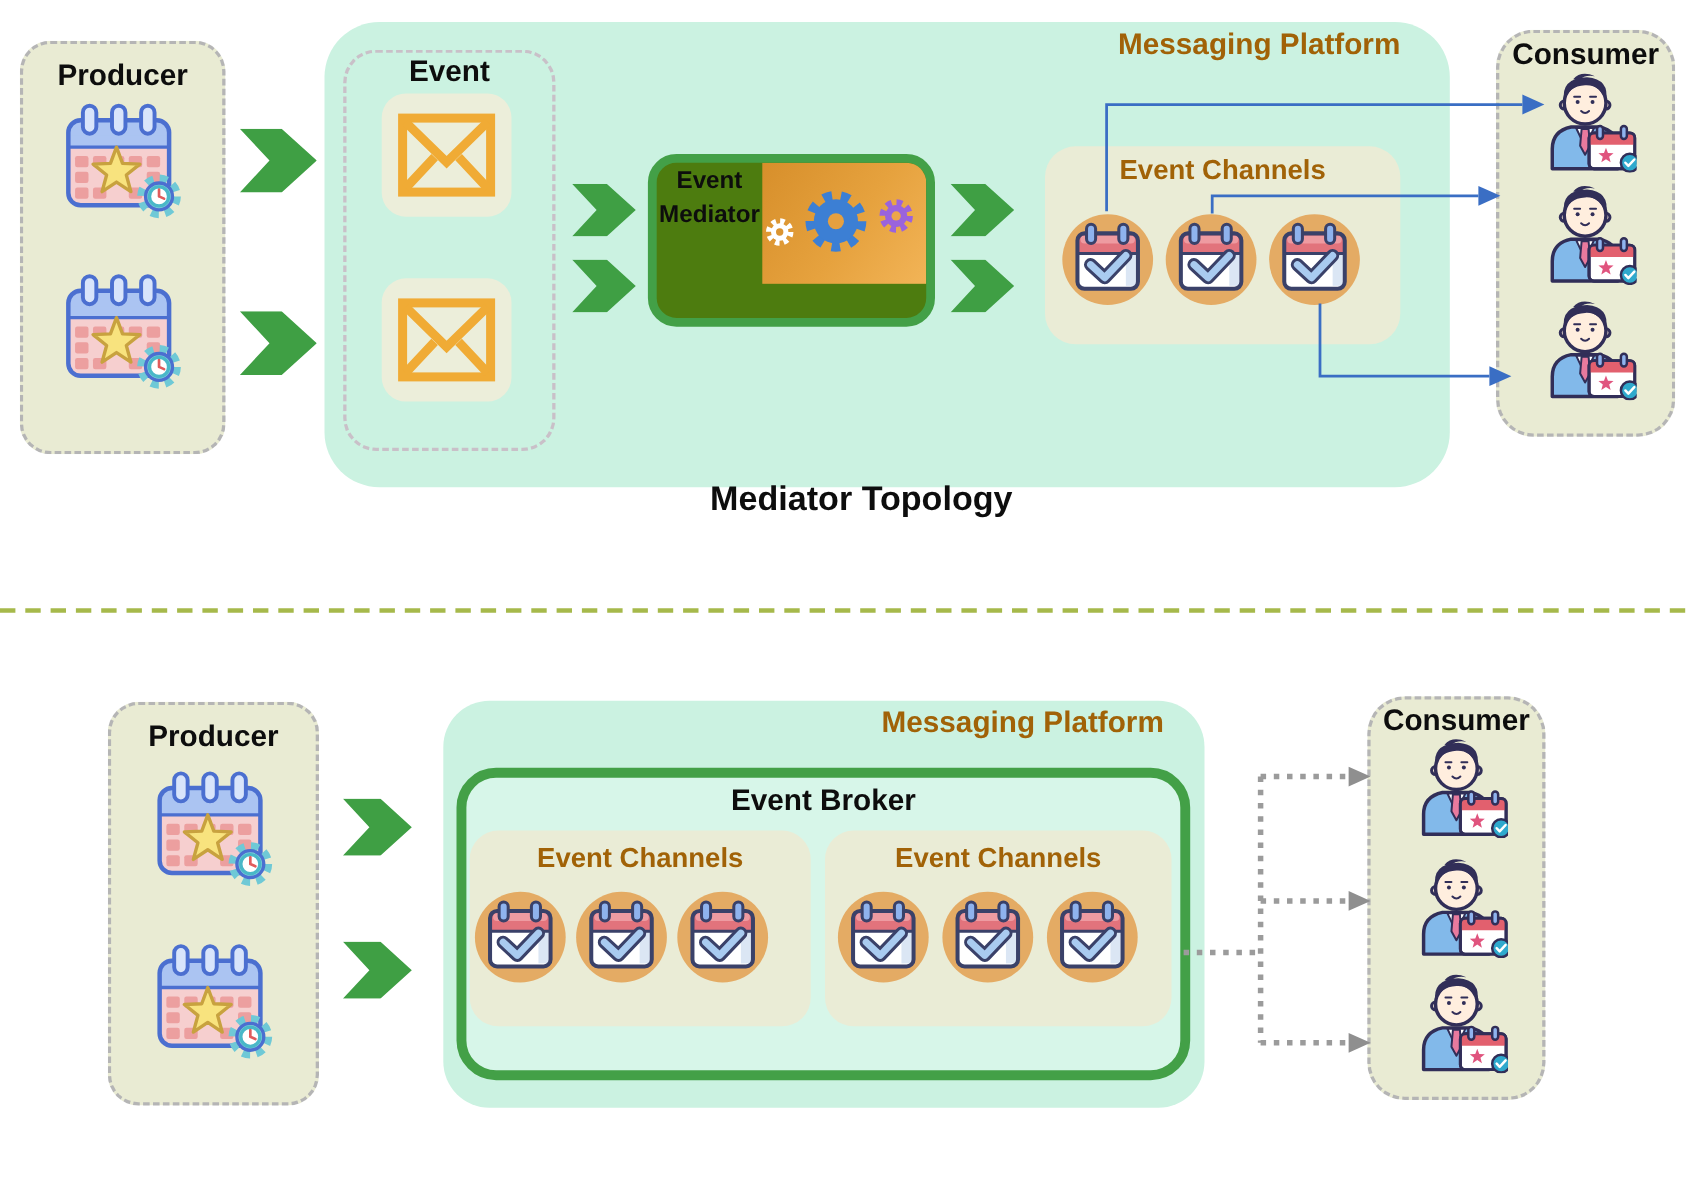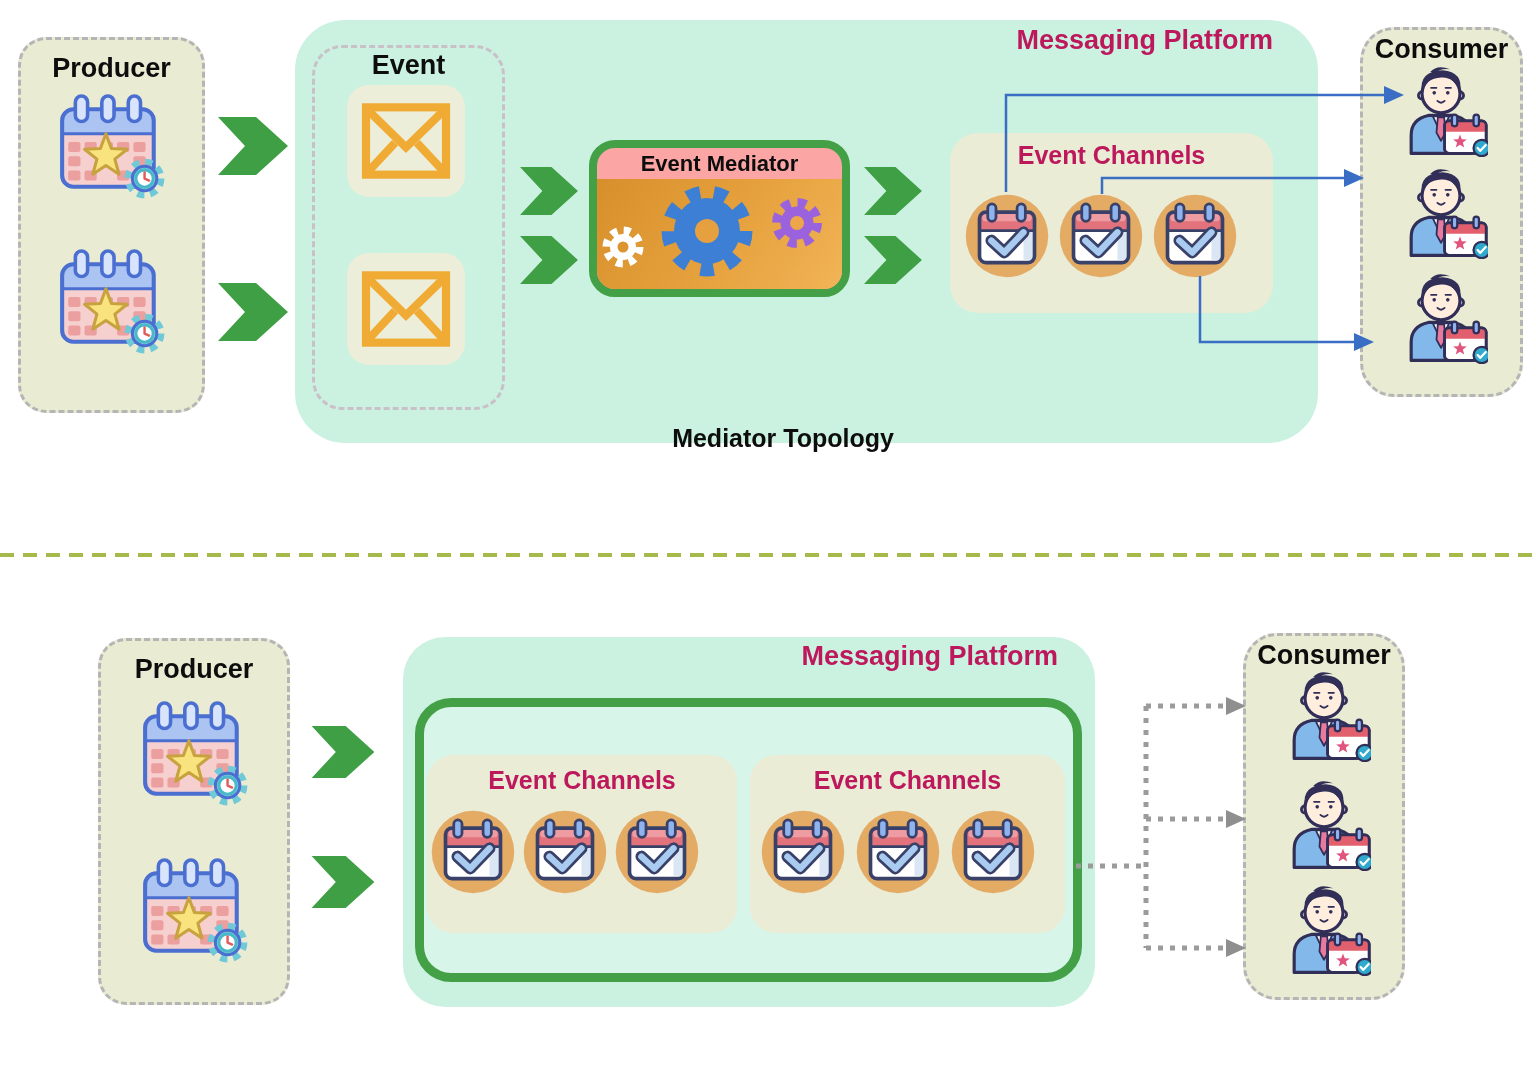--- a/index.html
+++ b/index.html
@@ -2,21 +2,21 @@
 <html><head>
 <meta charset="utf-8">
 <style>
   html,body{margin:0;padding:0;background:#ffffff;}
   #stage{position:relative;width:1536px;height:1072px;overflow:hidden;
          font-family:"Liberation Sans",sans-serif;background:#ffffff;}
   .abs{position:absolute;}
   .panel-beige{background:#e9ebd3;border:3px dashed #b5b5b5;box-sizing:border-box;}
   .tile{background:#eceeda;border-radius:22px;display:flex;align-items:center;justify-content:center;}
   .t-black{font-weight:bold;color:#0d0d0d;text-align:center;}
-  .t-navy{font-weight:bold;color:#be185d;text-align:center;}
+  .t-navy{font-weight:bold;color:#a16207;text-align:center;}
   .mint{background:#cbf2e1;}
   .icon{display:block;}
   svg{display:block;}
   #connectors{position:absolute;left:0;top:0;z-index:6;pointer-events:none;}
   .z1{z-index:1}.z2{z-index:2}.z3{z-index:3}
 </style>
 </head>
 <body>
 
 <div id="stage">
@@ -163,21 +163,21 @@
         <use href="#ic-chevron"></use>
       </svg>
     </span>
   <span class="abs z3" style="left:516px;top:236px;">
     <svg class="icon" width="66" height="48" fill="#3f9f44">
         <use href="#ic-chevron"></use>
       </svg>
     </span>
 
   <div class="abs z3" style="left:589px;top:140px;width:261px;height:157px;border:8px solid #43a047;border-radius:26px;
-              background:#fca5a5;box-sizing:border-box;overflow:hidden;display:flex;flex-direction:column;">
+              background:#4d7c0f;box-sizing:border-box;overflow:hidden;display:flex;flex-direction:row;">
     <div class="t-black" style="font-size:22px;line-height:31px;height:31px;">Event Mediator</div>
     <svg width="245" height="110" viewBox="0 0 245 110" style="background:linear-gradient(125deg,#d78f2b 0%,#e6a23e 55%,#f2b457 100%);">
       <g transform="translate(26,68)">
         <circle r="16" fill="none" stroke="#ffffff" stroke-width="9" stroke-dasharray="6.5 6.1"></circle>
         <circle r="13" fill="#ffffff"></circle>
         <circle r="5.5" fill="#db9430"></circle>
       </g>
       <g transform="translate(110,52)">
         <circle r="38" fill="none" stroke="#3c7fd4" stroke-width="15" stroke-dasharray="13 13.5"></circle>
         <circle r="33" fill="#3c7fd4"></circle>
@@ -231,21 +231,21 @@
     <svg class="icon" width="94" height="94">
         <use href="#ic-person"></use>
       </svg>
     </span>
   <span class="abs z3" style="left:1394px;top:270px;">
     <svg class="icon" width="94" height="94">
         <use href="#ic-person"></use>
       </svg>
     </span>
 
-  <div class="abs t-black z3" style="left:583px;top:424px;width:400px;font-size:25px;">Mediator Topology</div>
+  <div class="abs t-black z3" style="left:583px;top:436px;width:400px;font-size:31px;">Mediator Topology</div>
 
   <div class="abs mint z1" style="left:403px;top:637px;width:692px;height:370px;border-radius:42px;"></div>
   <div class="abs t-navy z3" style="left:760px;top:641px;width:298px;font-size:27px;text-align:right;">Messaging Platform</div>
 
   <div class="abs panel-beige z2" style="left:98px;top:638px;width:192px;height:367px;border-radius:28px;"></div>
   <div class="abs t-black z3" style="left:98px;top:654px;width:192px;font-size:27px;">Producer</div>
   <span class="abs z3" style="left:138px;top:700px;">
     <svg class="icon" width="114" height="110">
         <use href="#ic-cal-star"></use>
       </svg>
@@ -262,20 +262,21 @@
       </svg>
     </span>
   <span class="abs z3" style="left:308px;top:856px;">
     <svg class="icon" width="70" height="52" fill="#3f9f44">
         <use href="#ic-chevron"></use>
       </svg>
     </span>
 
   <div class="abs z2" style="left:415px;top:698px;width:667px;height:284px;border:9px solid #43a047;border-radius:36px;
               background:#d7f6e9;box-sizing:border-box;">
+    <div class="t-black" style="font-size:27px;margin-top:5px;">Event Broker</div>
 
     <div class="abs" style="left:3px;top:48px;width:310px;height:178px;border-radius:26px;background:#eaecd6;">
       <div class="t-navy" style="font-size:25px;margin-top:11px;">Event Channels</div>
       <span class="abs" style="left:2px;top:53px;">
         <svg class="icon" width="88" height="88">
             <use href="#ic-channel"></use>
           </svg>
         </span>
       <span class="abs" style="left:94px;top:53px;">
         <svg class="icon" width="88" height="88">

